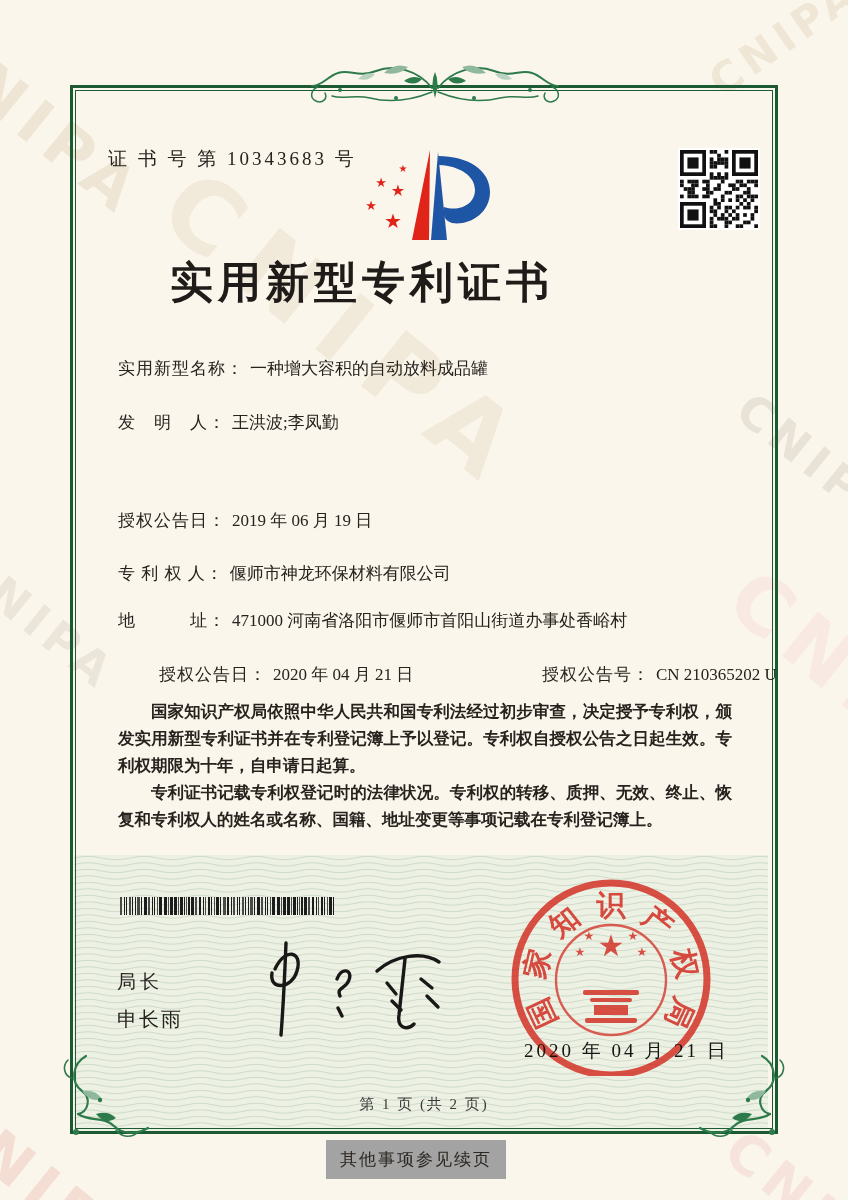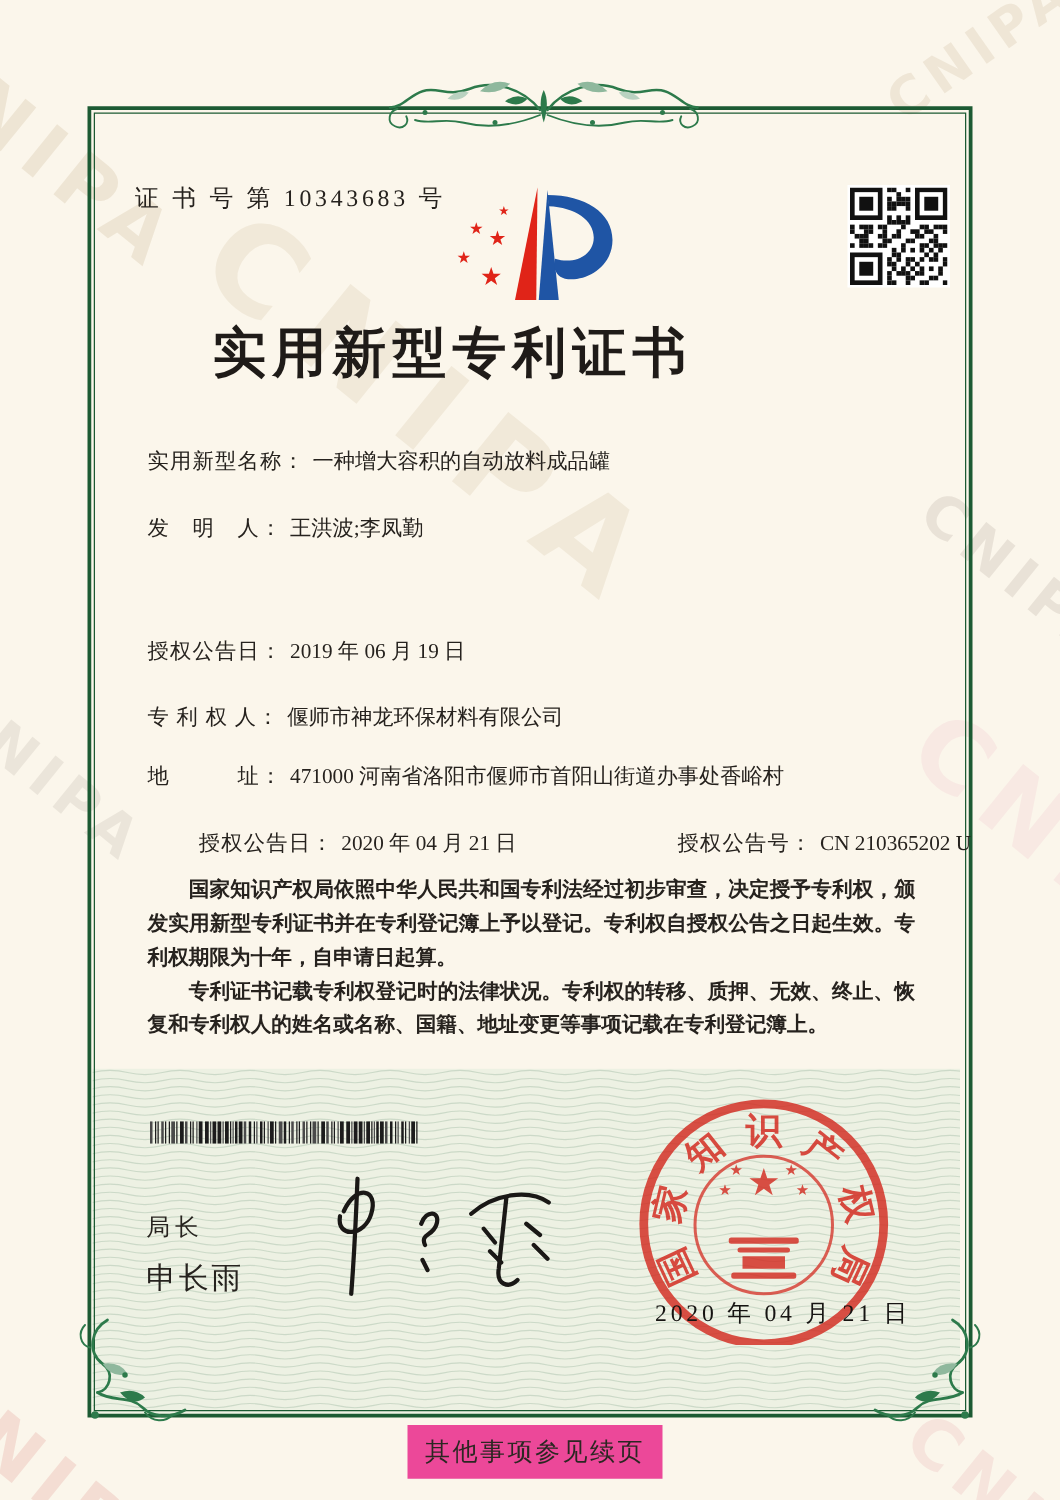--- a/index.html
+++ b/index.html
@@ -31,26 +31,26 @@
   .row{position:absolute;left:118px;font-size:17px;z-index:5;white-space:nowrap;}
   .row .lbl{letter-spacing:1px;}
   .row .val{margin-left:6px;}
   .grantno{position:absolute;left:383px;top:0;}
   
   .bodytext{position:absolute;left:118px;top:698px;width:614px;font-size:16.5px;line-height:27px;z-index:5;}
   .bodytext p{margin:0;text-indent:2em;text-align:justify;font-weight:bold;}
   
   .barcode{position:absolute;left:120px;top:897px;width:218px;height:18px;z-index:5;}
   .officer-title{position:absolute;left:117px;top:969px;font-size:19px;letter-spacing:4px;z-index:5;text-align:center;}
-  .officer-name{position:absolute;left:117px;top:1006px;font-size:24px;letter-spacing:2px;z-index:5;text-align:right;}
+  .officer-name{position:absolute;left:117px;top:1006px;font-size:20px;letter-spacing:2px;z-index:5;text-align:right;}
   .sig{position:absolute;left:245px;top:935px;width:205px;height:108px;z-index:6;}
   .seal{position:absolute;left:506px;top:878px;width:210px;height:198px;z-index:6;opacity:.92;}
   .seal-date{position:absolute;left:524px;top:1038px;font-size:19px;letter-spacing:3px;color:#161412;z-index:7;white-space:nowrap;}
   .pageinfo{position:absolute;left:0;top:1095px;width:848px;text-align:center;font-size:15px;letter-spacing:2px;color:#3a3a3a;z-index:5;}
-  .contnote{position:absolute;left:326px;top:1140px;background:#ec4899;padding:8px 14px;font-size:20px;
+  .contnote{position:absolute;left:326px;top:1140px;background:#a3a3a3;padding:8px 14px;font-size:17px;
             letter-spacing:2px;z-index:5;color:#2b2722;}
 </style>
 </head>
 <body>
 
 <div class="page">
 
   <span class="wm wm1">CNIPA</span>
   <span class="wm wm2">CNIPA</span>
   <span class="wm wm3">CNIPA</span>
@@ -438,16 +438,17 @@
         <text x="31.048589835933385" y="85.47319382357453" transform="rotate(-76.66666666666666 31.048589835933385 85.47319382357453)" text-anchor="middle" dominant-baseline="central" font-size="29" font-weight="bold" fill="#d3281e" fill-opacity="0.9">家</text>
         <text x="57.86210266361225" y="43.38440946611224" transform="rotate(-38.333333333333314 57.86210266361225 43.38440946611224)" text-anchor="middle" dominant-baseline="central" font-size="29" font-weight="bold" fill="#d3281e" fill-opacity="0.9">知</text>
         <text x="105" y="27" transform="rotate(0 105 27)" text-anchor="middle" dominant-baseline="central" font-size="29" font-weight="bold" fill="#d3281e" fill-opacity="0.9">识</text>
         <text x="152.13789733638774" y="43.38440946611223" transform="rotate(38.333333333333314 152.13789733638774 43.38440946611223)" text-anchor="middle" dominant-baseline="central" font-size="29" font-weight="bold" fill="#d3281e" fill-opacity="0.9">产</text>
         <text x="178.9514101640666" y="85.47319382357458" transform="rotate(76.66666666666669 178.9514101640666 85.47319382357458)" text-anchor="middle" dominant-baseline="central" font-size="29" font-weight="bold" fill="#d3281e" fill-opacity="0.9">权</text>
         <text x="173.87939181478538" y="135.11898789229315" transform="rotate(115 173.87939181478538 135.11898789229315)" text-anchor="middle" dominant-baseline="central" font-size="29" font-weight="bold" fill="#d3281e" fill-opacity="0.9">局</text>
       </g>
   </svg>
   <div class="seal-date">2020 年 04 月 21 日</div>
 
+  <div class="pageinfo">第 1 页 (共 2 页)</div>
 
   <div class="contnote">其他事项参见续页</div>
 
 </div>
 
 </body></html>

